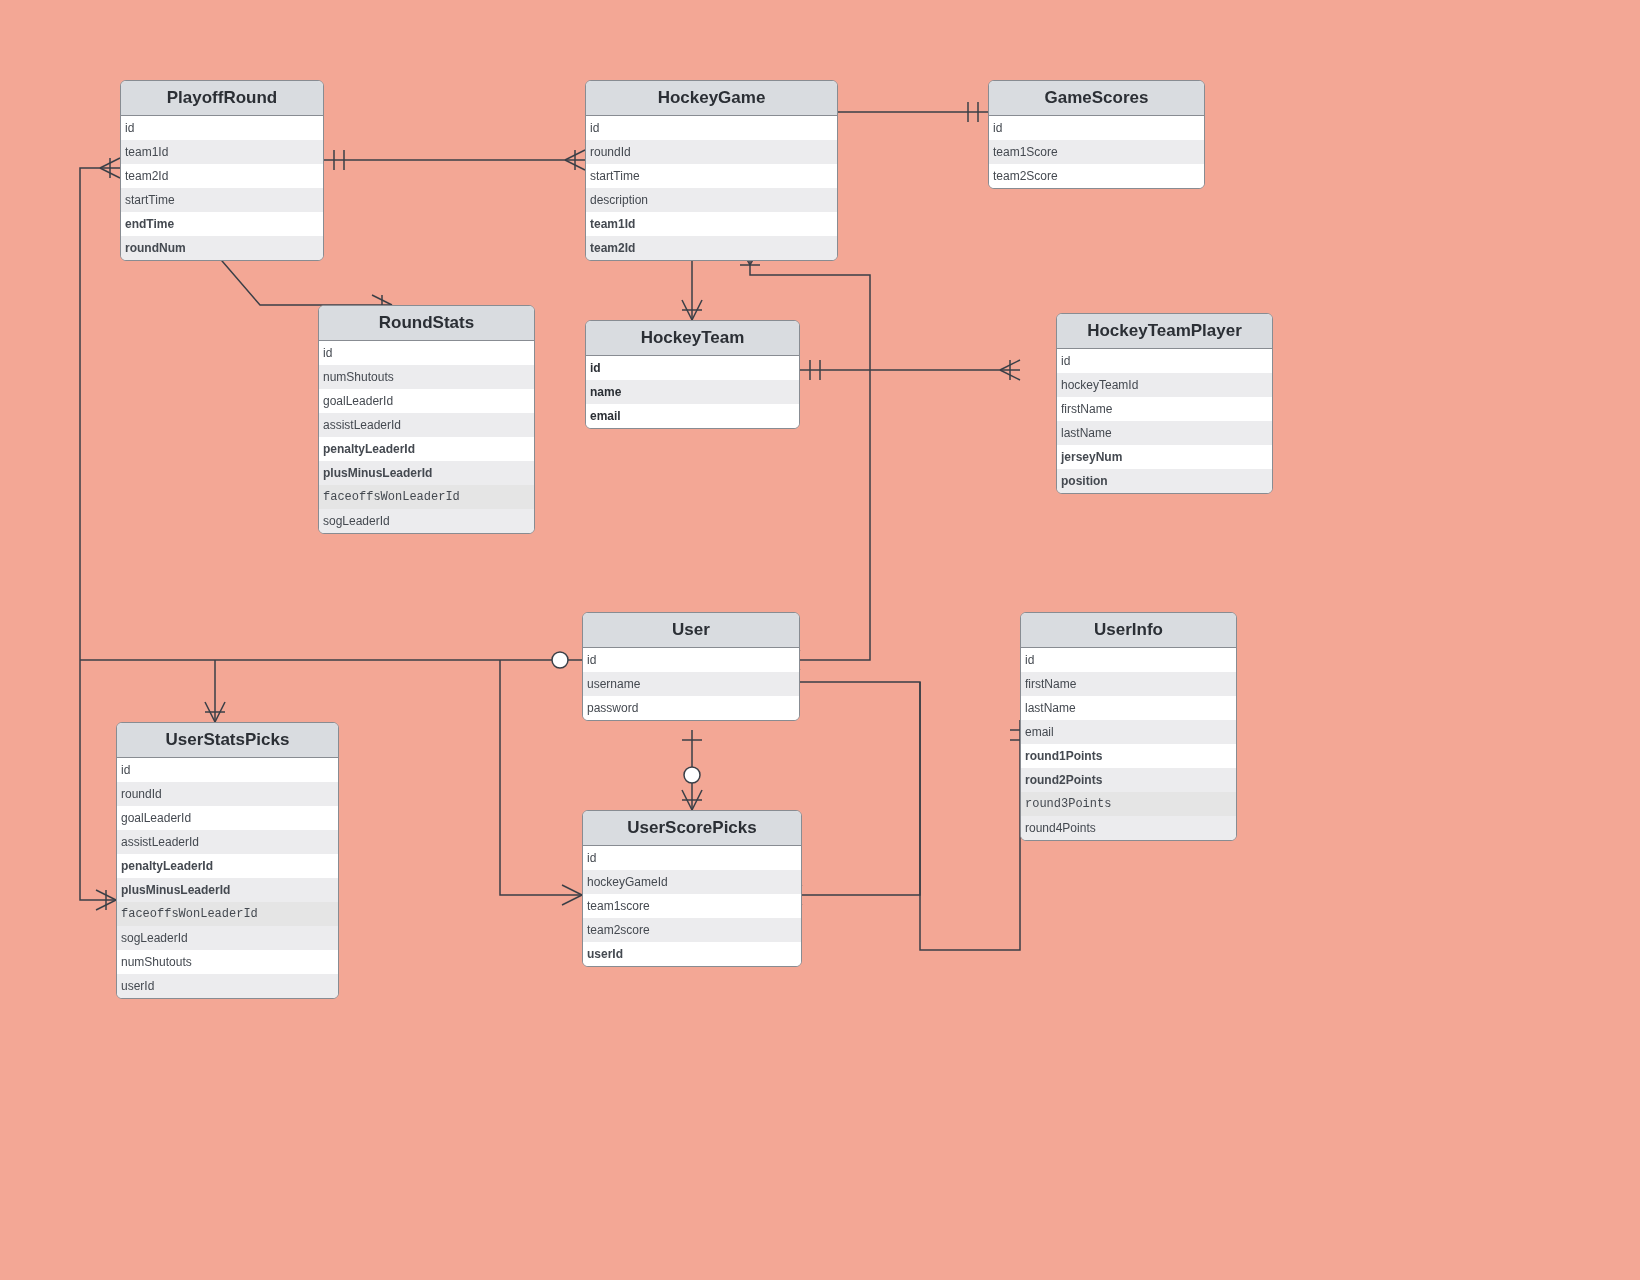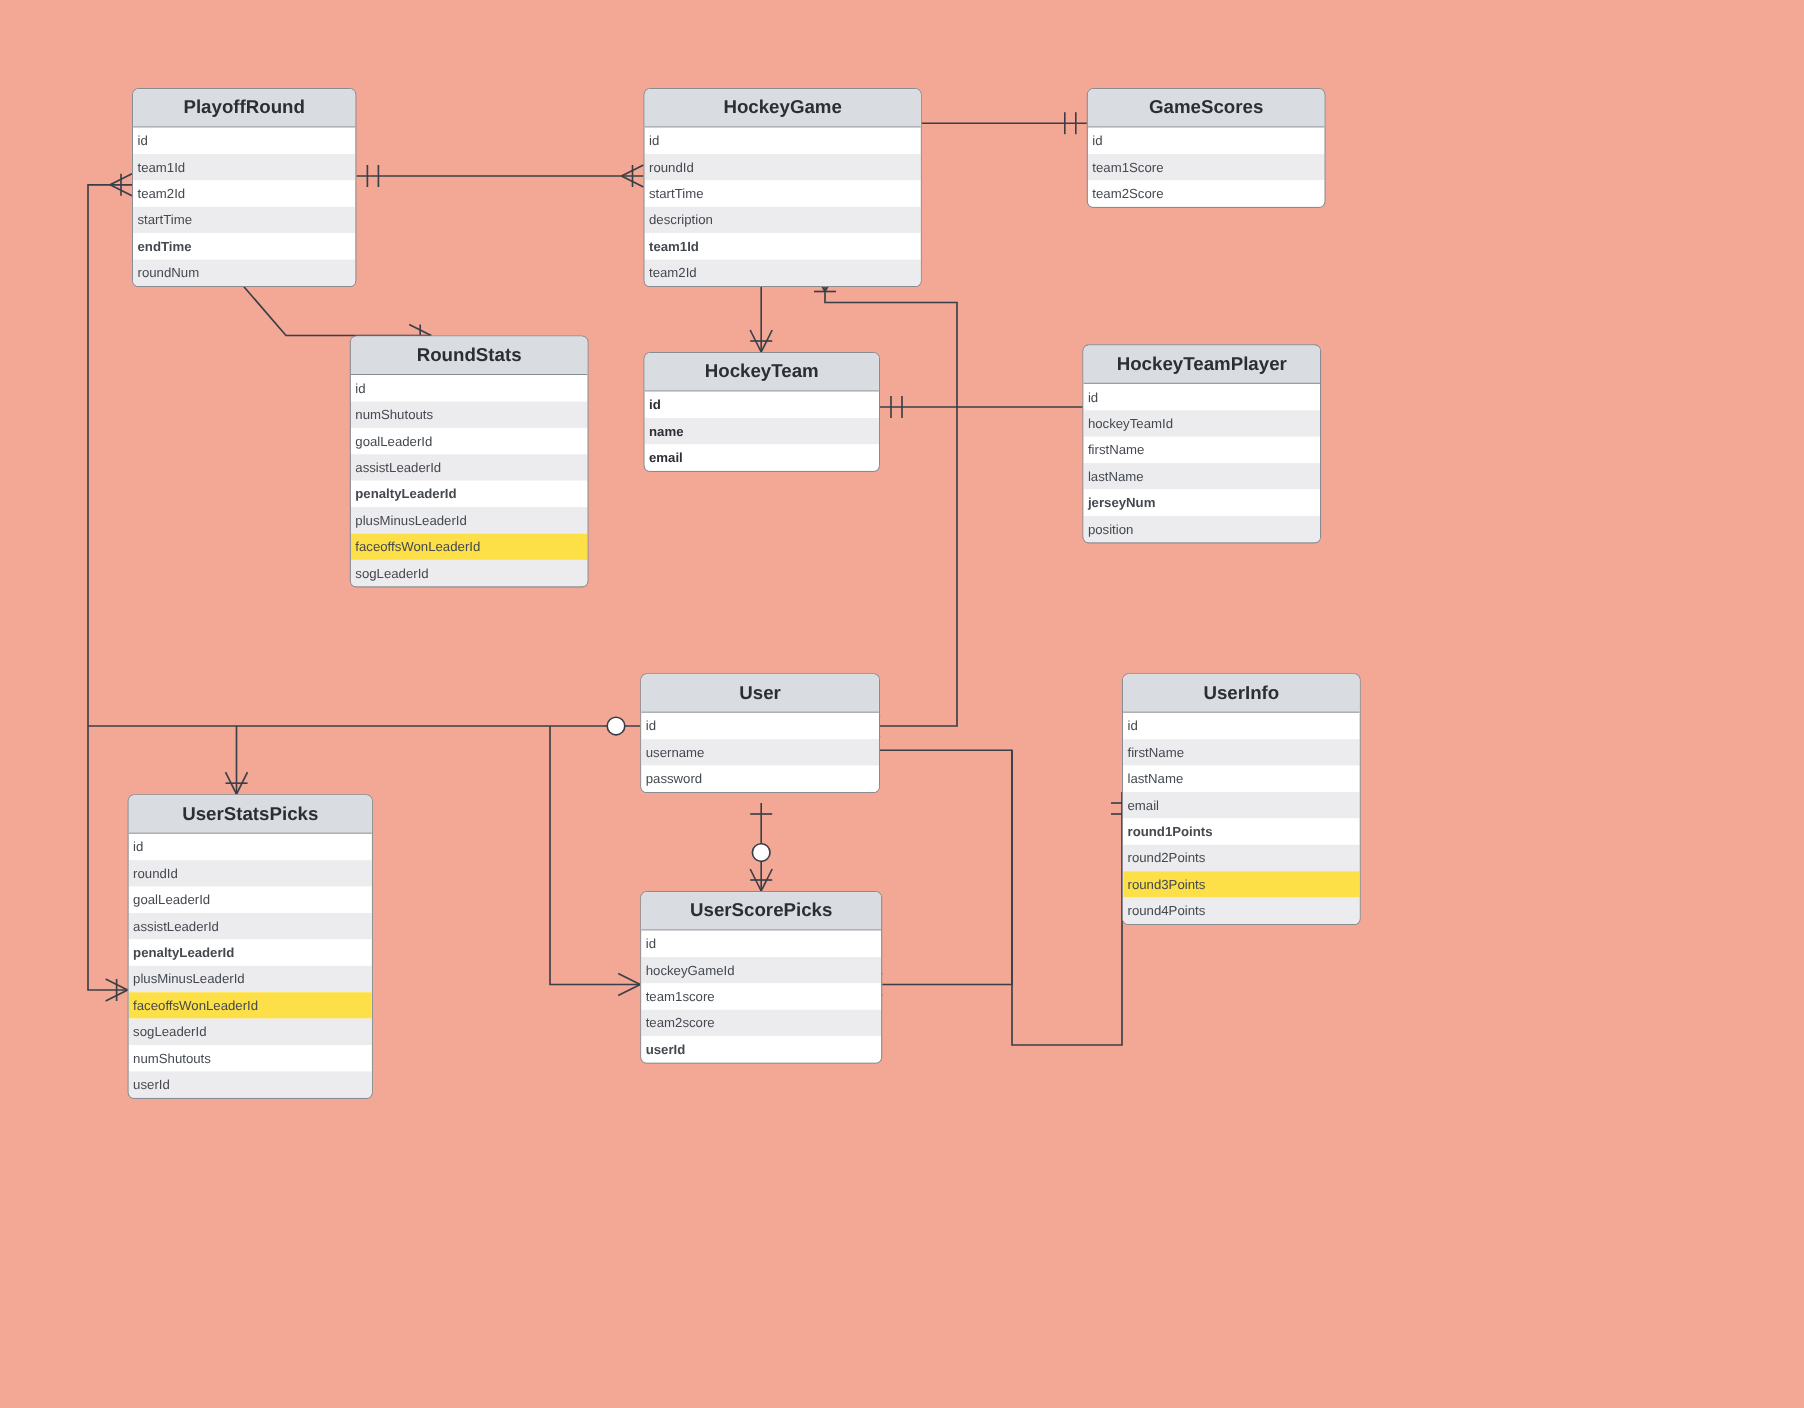--- a/index.html
+++ b/index.html
@@ -37,22 +37,22 @@
     font-size: 12px;
     color: #444950;
   }
   .entity-row:nth-child(even) { background: #fff; }
   .entity-row:nth-child(odd) { background: #ececee; }
   .entity-body .entity-row:first-child { background: #fff; }
   .entity-body .entity-row:nth-child(2) { background: #ececee; }
   .entity-body .entity-row:nth-child(3) { background: #fff; }
   .entity-body .entity-row:nth-child(4) { background: #ececee; }
   .entity-body .entity-row:nth-child(5) { background: #fff; font-weight: bold; }
-  .entity-body .entity-row:nth-child(6) { background: #ececee; }
-  .entity-body .entity-row:nth-child(7) { background: #fde047; }
+  .entity-body .entity-row:nth-child(6) { background: #ececee; font-weight: bold; }
+  .entity-body .entity-row:nth-child(7) { background: #e5e5e5; font-family: Liberation Mono, monospace; }
   .entity-body .entity-row:nth-child(8) { background: #ececee; }
   .entity-body .entity-row:nth-child(9) { background: #fff; }
   .entity-body .entity-row:nth-child(10) { background: #ececee; }
   .bold { font-weight: 700; color: #2b2f35; }
   svg.connectors {
     position: absolute;
     top: 0; left: 0;
     width: 1640px;
     height: 1280px;
     pointer-events: none;
@@ -203,21 +203,21 @@
 
 <div class="entity" style="left:585px; top:320px; width:215px;">
   <div class="entity-header">HockeyTeam</div>
   <div class="entity-body">
     <div class="entity-row bold">id</div>
     <div class="entity-row bold">name</div>
     <div class="entity-row bold">email</div>
   </div>
 </div>
 
-<div class="entity" style="left:984px; top:313px; width:217px;">
+<div class="entity" style="left:1056px; top:313px; width:217px;">
   <div class="entity-header">HockeyTeamPlayer</div>
   <div class="entity-body">
     <div class="entity-row">id</div>
     <div class="entity-row">hockeyTeamId</div>
     <div class="entity-row">firstName</div>
     <div class="entity-row">lastName</div>
     <div class="entity-row">jerseyNum</div>
     <div class="entity-row">position</div>
   </div>
 </div>

